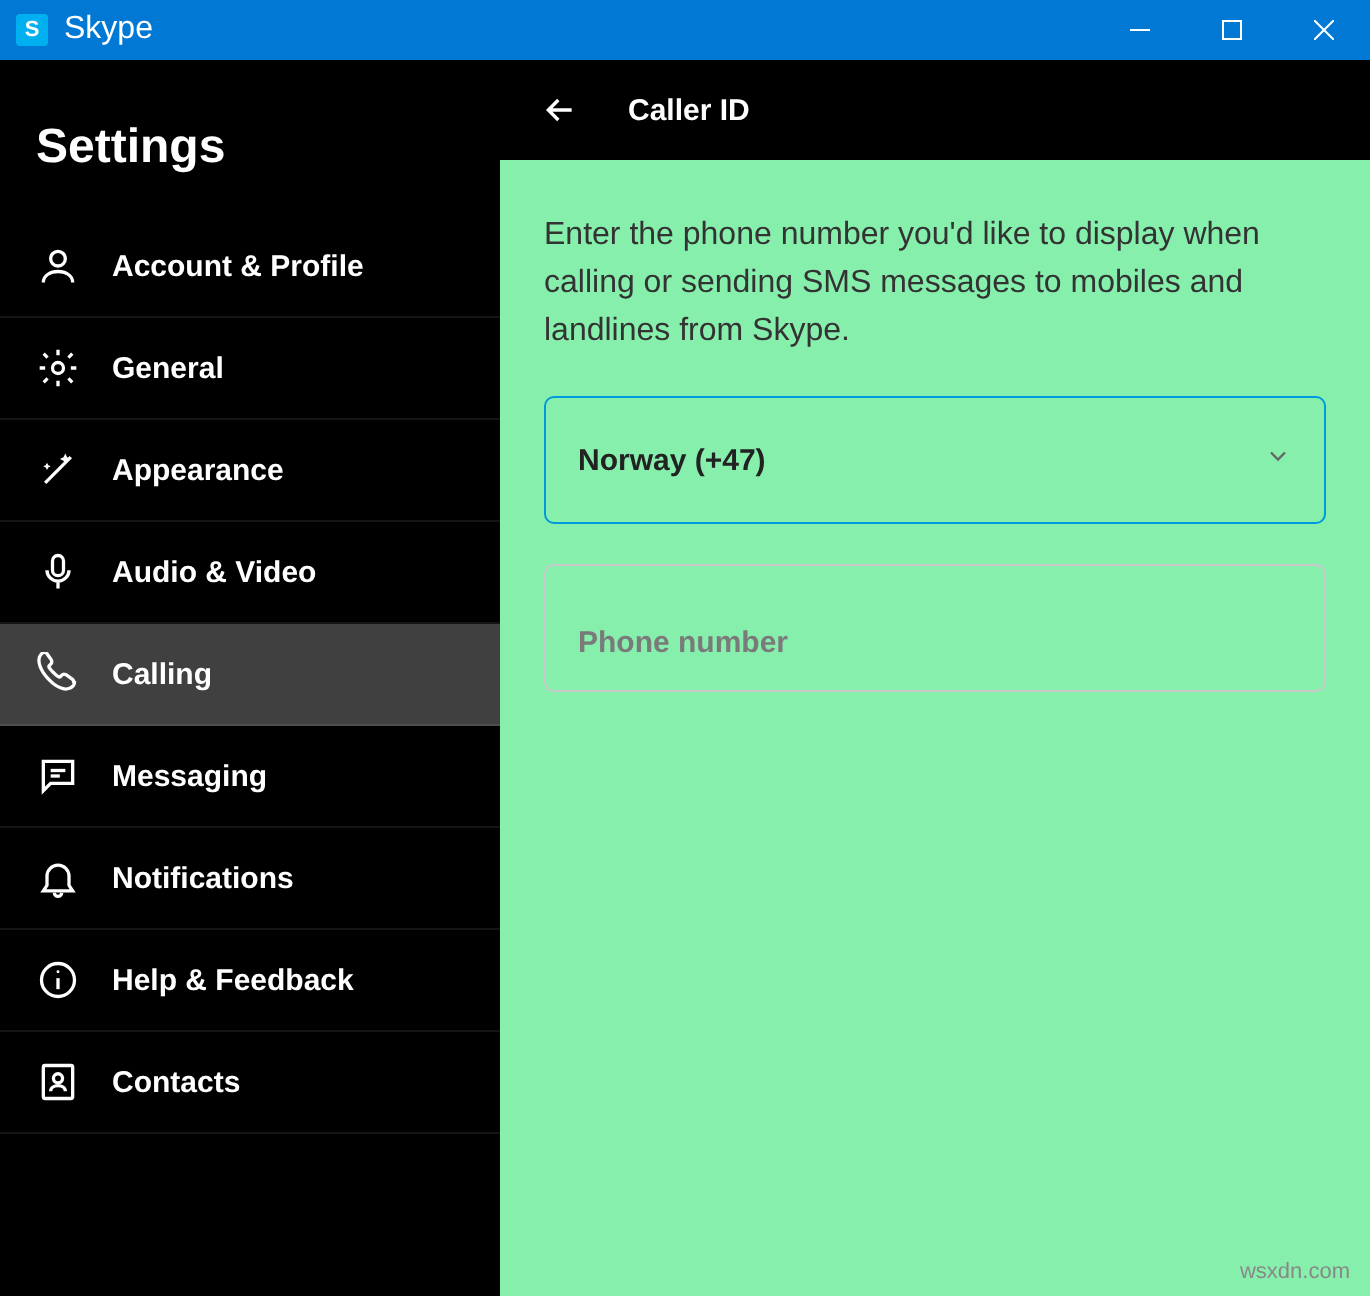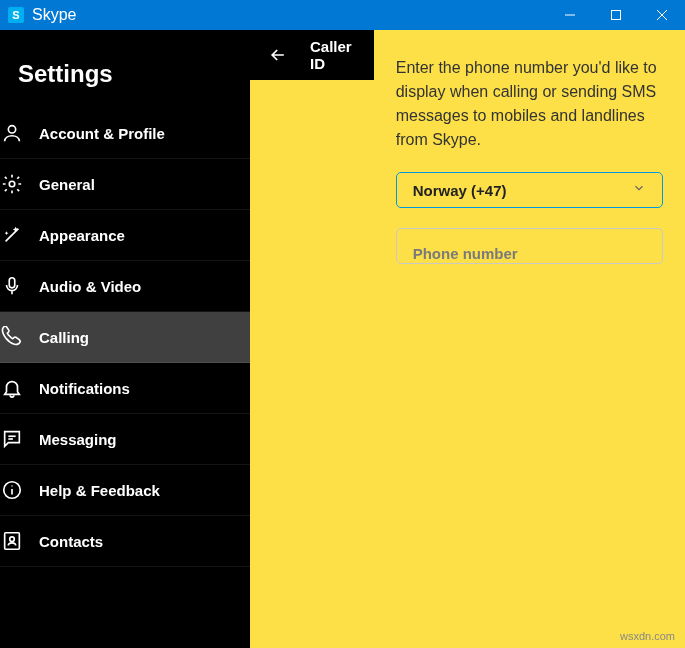--- a/index.html
+++ b/index.html
@@ -6,33 +6,33 @@
     body { width: 685px; height: 648px; overflow: hidden; background: #000; position: relative; }
     .titlebar { height: 30px; background: #0078d4; display: flex; align-items: center; color: #fff; }
     .titlebar-icon { width: 16px; height: 16px; background: #00aff0; border-radius: 2px; margin: 0 8px; display: flex; align-items: center; justify-content: center; font-size: 11px; font-weight: bold; color: #fff; }
     .titlebar-title { font-size: 16px; flex: 1; }
     .win-controls { display: flex; }
     .win-btn { width: 46px; height: 30px; display: flex; align-items: center; justify-content: center; color: #fff; }
     .win-btn svg { width: 10px; height: 10px; }
     .app { display: flex; height: calc(100% - 30px); }
     .sidebar { width: 250px; background: #000; color: #fff; padding-top: 20px; }
     .settings-title { font-size: 24px; font-weight: 600; padding: 10px 18px 20px; }
-    .side-item { display: flex; align-items: center; padding: 14px 1px; gap: 16px; cursor: pointer; border-bottom: 1px solid rgba(255,255,255,0.08); }
+    .side-item { display: flex; align-items: center; padding: 14px 18px; gap: 16px; cursor: pointer; border-bottom: 1px solid rgba(255,255,255,0.08); }
     .side-item.active { background: #404040; }
     .side-icon { width: 22px; height: 22px; display: flex; align-items: center; justify-content: center; flex-shrink: 0; }
     .side-icon svg { width: 22px; height: 22px; stroke: #fff; fill: none; stroke-width: 1.8; }
     .side-label { font-size: 15px; font-weight: 600; }
-    .main { flex: 1; background: #fde047; display: flex; flex-direction: row; }
+    .main { flex: 1; background: #86efac; display: flex; flex-direction: column; }
     .main-header { height: 50px; background: #000; color: #fff; display: flex; align-items: center; padding: 0 18px; gap: 22px; }
     .back-btn { width: 24px; height: 24px; display: flex; align-items: center; justify-content: center; }
     .back-btn svg { width: 20px; height: 20px; stroke: #fff; fill: none; stroke-width: 2; }
     .main-title { font-size: 15px; font-weight: 600; }
     .content { padding: 26px 22px; display: flex; flex-direction: column; gap: 20px; }
     .description { font-size: 16px; color: #333; line-height: 1.5; }
-    .field-wrap { border: 1px solid #0099e0; border-radius: 5px; height: 36px; display: flex; align-items: center; padding: 0 16px; justify-content: space-between; cursor: pointer; }
+    .field-wrap { border: 1px solid #0099e0; border-radius: 5px; height: 64px; display: flex; align-items: center; padding: 0 16px; justify-content: space-between; cursor: pointer; }
     .field-wrap.phone { border-color: #c9c9c9; }
     .field-text { font-size: 15px; font-weight: 600; color: #222; }
     .placeholder { color: #7a7a7a; font-weight: 700; margin-top: 15px; }
     .chevron svg { width: 14px; height: 14px; stroke: #666; fill: none; stroke-width: 2; }
     .save-btn { background: #8cc6e8; color: #fff; border: none; border-radius: 28px; height: 54px; font-size: 17px; font-weight: 600; cursor: pointer; }
     .watermark { position: absolute; bottom: 6px; right: 10px; font-size: 11px; color: #888; }
   </style>
 </head>
 <body>
 
@@ -109,36 +109,36 @@
         <svg viewBox="0 0 24 24">
             <path d="M21 16.5c0 .4-.1.8-.3 1.2-.2.4-.4.7-.7 1-.5.5-1.1.9-1.7 1.1-.6.2-1.3.4-2 .4-1 0-2.1-.3-3.3-.8-1.2-.5-2.3-1.2-3.5-2.1-1.1-.9-2.2-1.9-3.2-3C5.3 13.2 4.5 12.1 3.8 11c-.7-1.1-1.2-2.2-1.6-3.3C1.8 6.6 1.6 5.5 1.6 4.5c0-.6.1-1.2.3-1.8.2-.6.6-1.1 1-1.6.5-.6 1.1-.9 1.7-.9.2 0 .5 0 .7.1.2.1.4.2.6.5l2.3 3.3c.2.2.3.5.3.7.1.2.1.4.1.6 0 .2-.1.5-.2.7-.1.2-.3.4-.5.7l-.7.7c-.1.1-.2.2-.2.4 0 .1 0 .2 0 .2 0 .1.1.2.1.2.2.3.5.8.9 1.3.5.5 1 1.1 1.5 1.6.5.5 1.1 1 1.6 1.5.5.4 1 .8 1.3.9 0 0 .1.1.2.1.1 0 .2 0 .2 0 .2 0 .3 0 .4-.2l.7-.7c.2-.2.4-.4.7-.5.2-.1.4-.2.7-.2.2 0 .4 0 .6.1.2.1.5.2.7.3l3.3 2.4c.2.2.4.4.5.6.1.2.1.5.1.7z"></path>
           </svg>
       </span>
       <span class="side-label">Calling</span>
     </div>
 
     <div class="side-item">
       <span class="side-icon">
         <svg viewBox="0 0 24 24">
-            <path d="M18 16v-5a6 6 0 10-12 0v5l-2 3h16l-2-3z"></path>
-            <path d="M10 20a2 2 0 004 0"></path>
-          </svg>
-      </span>
-      <span class="side-label">Notifications</span>
-    </div>
-
-    <div class="side-item">
-      <span class="side-icon">
-        <svg viewBox="0 0 24 24">
             <path d="M4 4h16v12H8l-4 4V4z"></path>
             <line x1="8" y1="9" x2="16" y2="9"></line>
             <line x1="8" y1="12" x2="13" y2="12"></line>
           </svg>
       </span>
       <span class="side-label">Messaging</span>
+    </div>
+
+    <div class="side-item">
+      <span class="side-icon">
+        <svg viewBox="0 0 24 24">
+            <path d="M18 16v-5a6 6 0 10-12 0v5l-2 3h16l-2-3z"></path>
+            <path d="M10 20a2 2 0 004 0"></path>
+          </svg>
+      </span>
+      <span class="side-label">Notifications</span>
     </div>
 
     <div class="side-item">
       <span class="side-icon">
         <svg viewBox="0 0 24 24">
             <circle cx="12" cy="12" r="9"></circle>
             <line x1="12" y1="11" x2="12" y2="17"></line>
             <circle cx="12" cy="7.5" r="0.8" fill="#fff" stroke="none"></circle>
           </svg>
       </span>

